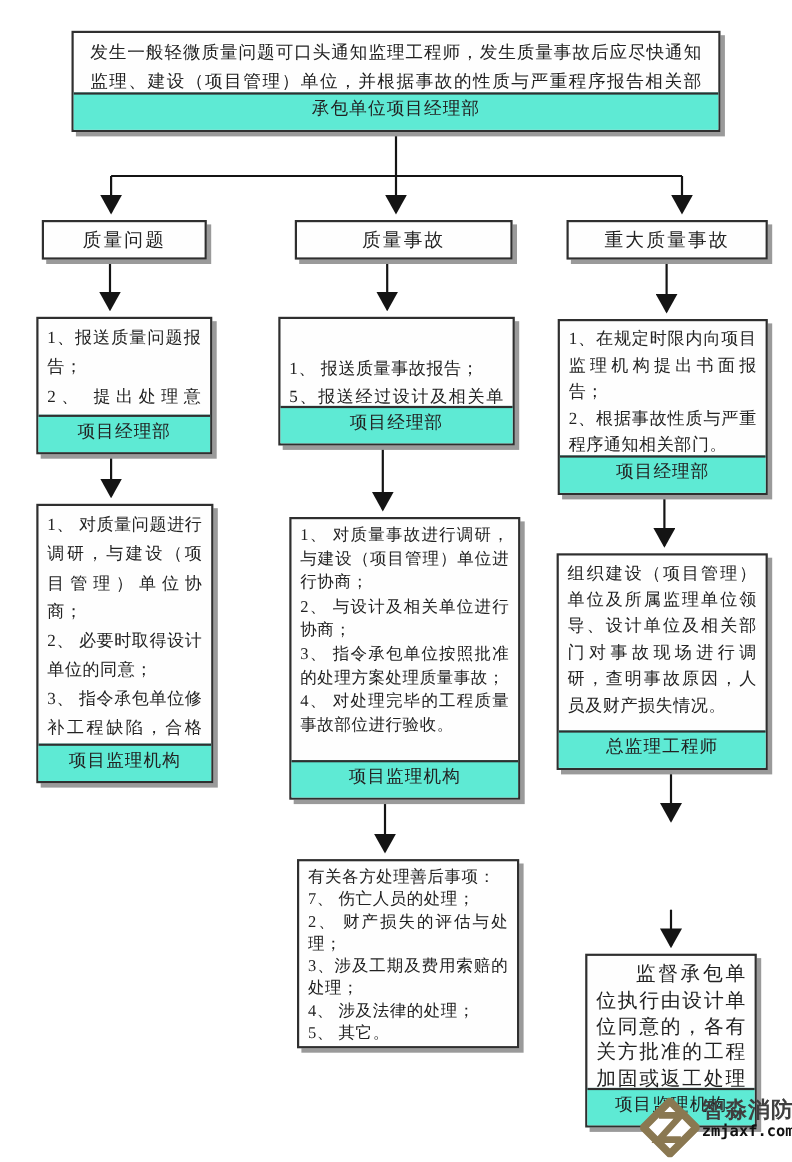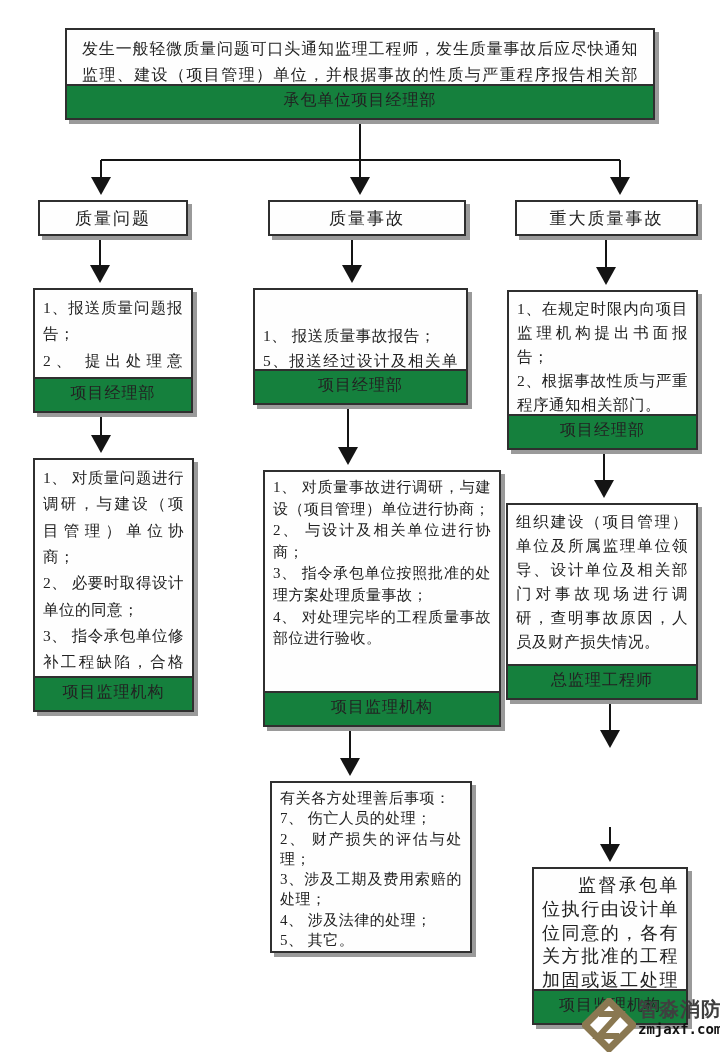--- a/index.html
+++ b/index.html
@@ -12,36 +12,36 @@
   .wires line { stroke:#141414; stroke-width:2; }
 
   .box, .hdr {
     position:absolute; box-sizing:border-box; background:#fefefe;
     border:2px solid #2f2f2f; box-shadow:4px 4px 0 #9a9a9a; z-index:2;
   }
   .box { display:flex; flex-direction:column; }
   .content { flex:1 1 auto; overflow:hidden; padding:5px 8px 2px 8px; letter-spacing:0.5px; }
   .item { margin:0; text-align:justify; }
   .footer {
-    flex:0 0 auto; height:32px; line-height:28px; background:#15803d;
+    flex:0 0 auto; height:32px; line-height:28px; background:#5eead4;
     border-top:2px solid #2f2f2f; text-align:center; font-size:16px; letter-spacing:1px;
   }
   .hdr { display:flex; align-items:center; justify-content:center; font-size:17px; letter-spacing:2px; }
 
   
   #top-box { left:65px;  top:28px;  width:590px; height:92px; }
   #top-box .content { font-size:16px; line-height:1.6; padding:6px 15px 2px 15px; }
   #h1 { left:38px;  top:200px; width:150px; height:36px; }
   #h2 { left:268px; top:200px; width:198px; height:36px; }
   #h3 { left:515px; top:200px; width:183px; height:36px; }
 
   #c1b1 { left:33px;  top:288px; width:160px; height:125px; }
   #c1b2 { left:33px;  top:458px; width:161px; height:254px; }
   #c2b1 { left:253px; top:288px; width:215px; height:117px; }
-  #c2b2 { left:263px; top:470px; width:238px; height:257px; }
+  #c2b2 { left:263px; top:470px; width:210px; height:257px; }
   #c2b3 { left:270px; top:781px; width:202px; height:172px; }
   #c3b1 { left:507px; top:290px; width:191px; height:160px; }
   #c3b2 { left:506px; top:503px; width:192px; height:197px;justify-content:space-between; }
   #c3b3 { left:533px; top:753px; width:159px; height:72px; }
   #c3b4 { left:532px; top:867px; width:156px; height:158px; }
 
   
   #c1b1 .content, #c1b2 .content { font-size:15.5px; line-height:1.7; }
   #c2b1 .content { font-size:15.5px; line-height:1.6;margin-top:29px; }
   #c2b2 .content { font-size:15px;  line-height:1.44; }

